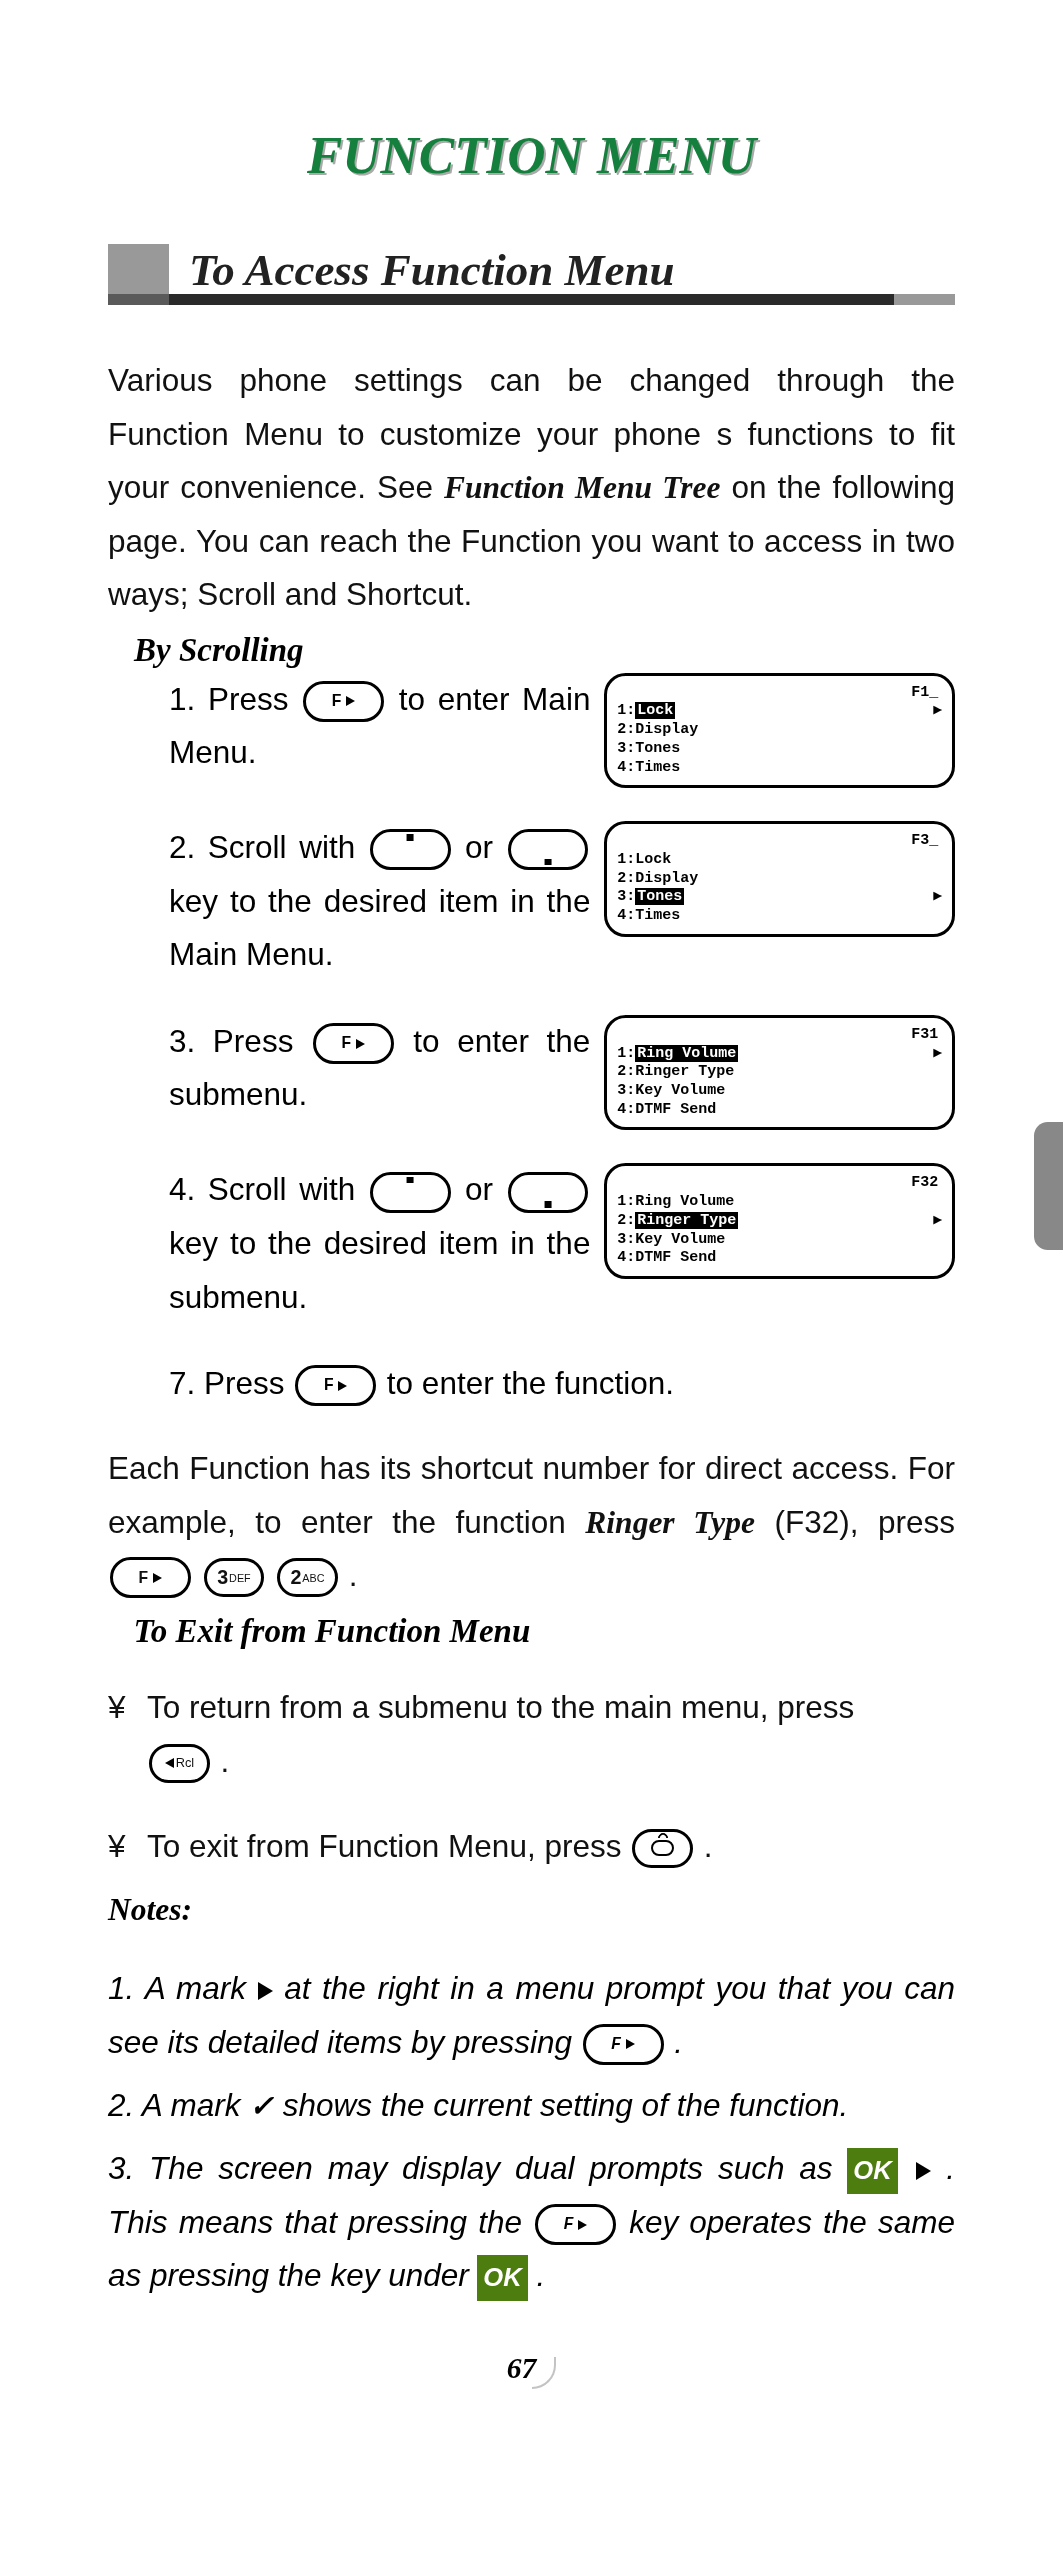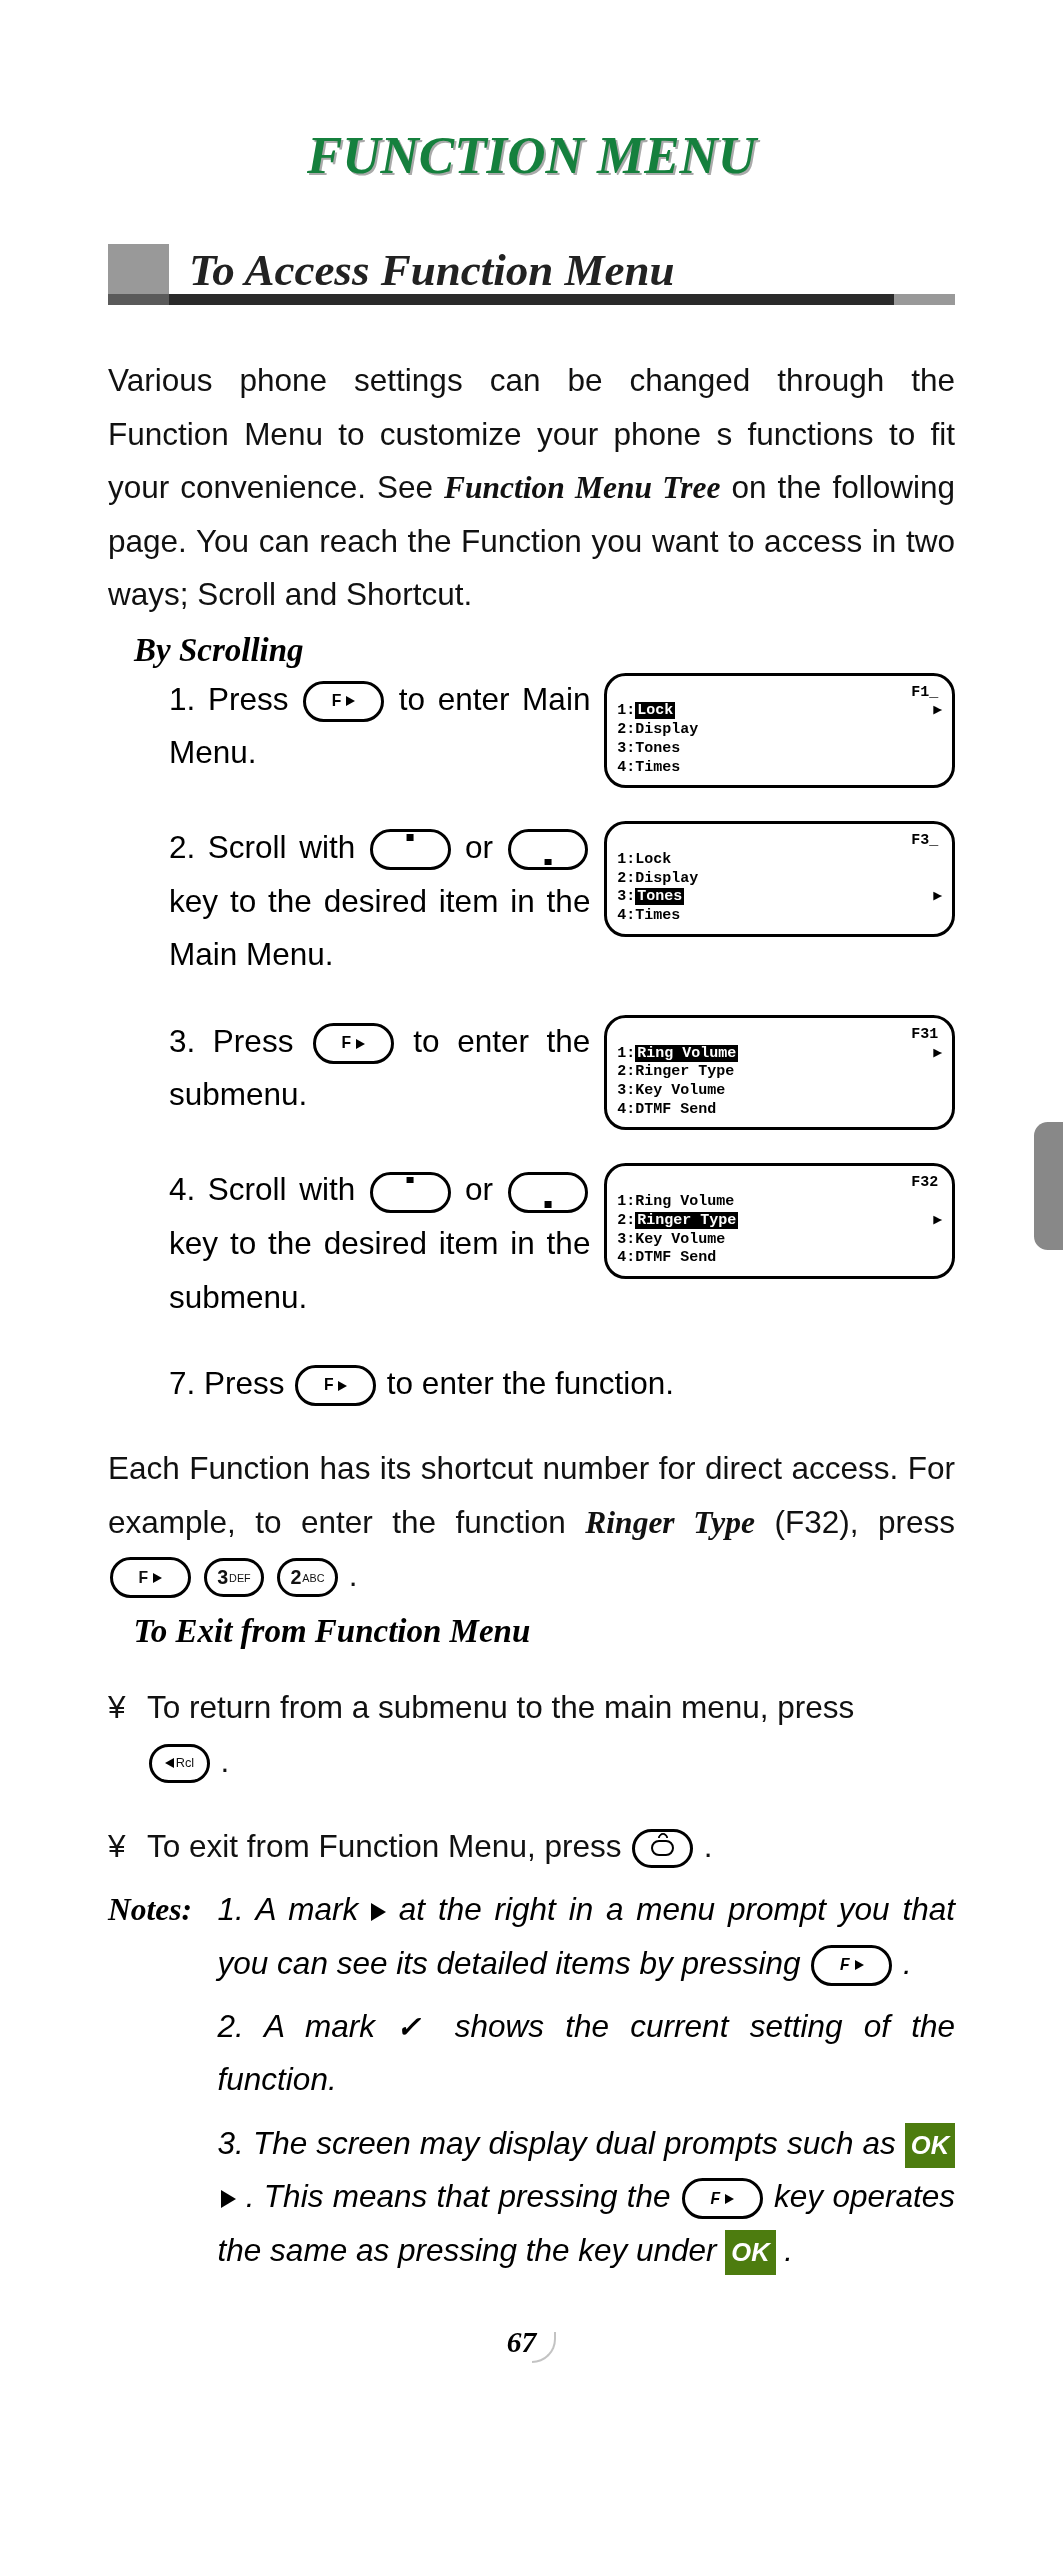--- a/index.html
+++ b/index.html
@@ -179,20 +179,21 @@
     width: 39px;
   }
   .notes-block {
     display: flex;
     gap: 25.6px;
     font-size: 31.5px;
     line-height: 1.7;
     font-style: italic;
     font-family: "Times New Roman", serif;
     margin-top: 3.9px;
+    flex-direction: column;
   }
   .notes-label {
     font-weight: bold;
     flex-shrink: 0;
   }
   .notes-items {
     flex: 1;
     text-align: justify;
     font-family: Arial;
     font-style: italic;

